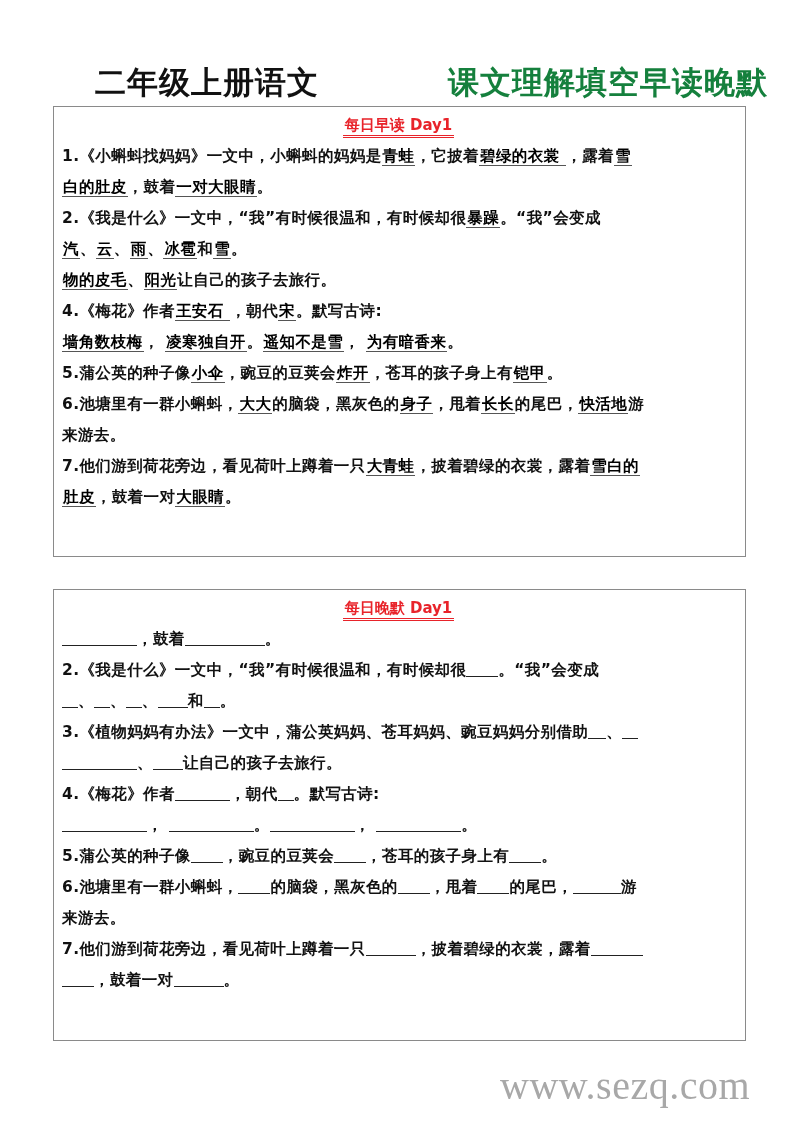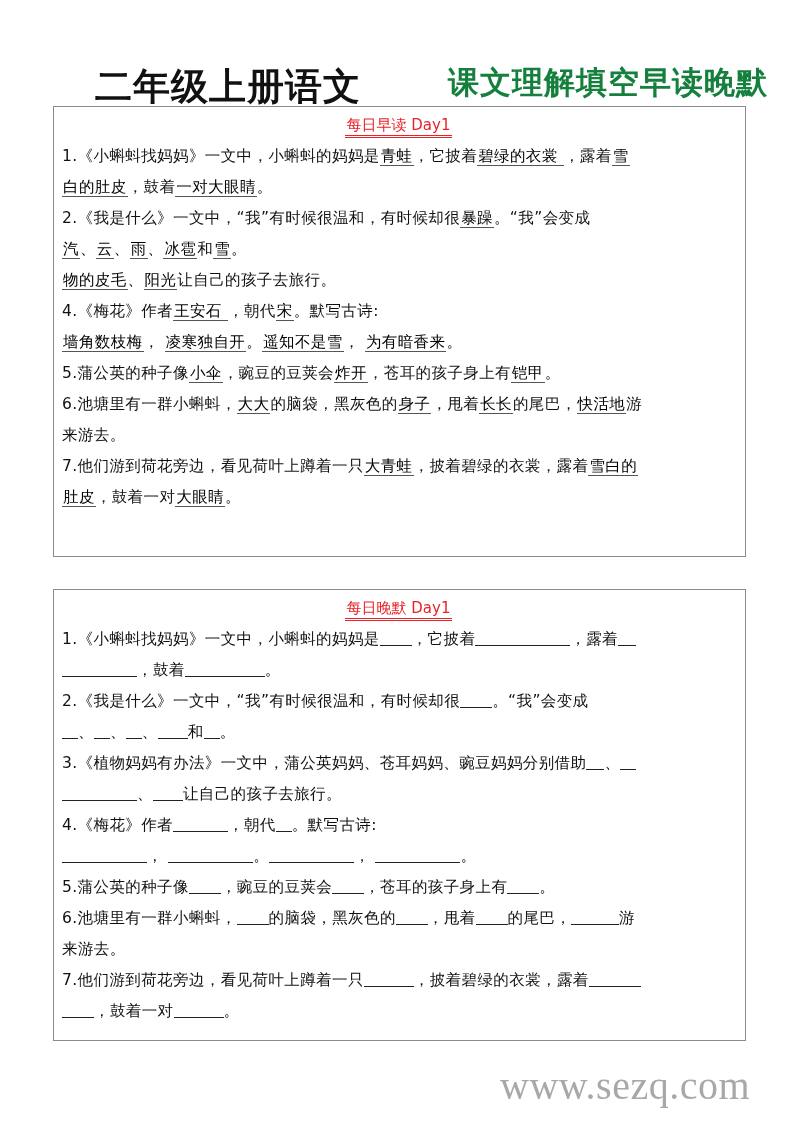--- a/index.html
+++ b/index.html
@@ -1,23 +1,23 @@
 <!DOCTYPE html>
 <html><head>
 <meta charset="utf-8">
 <style>
   html, body { margin: 0; padding: 0; background: #ffffff; }
   body { width: 800px; height: 1133px; position: relative; overflow: hidden;
          font-family: "DejaVu Sans", "Liberation Sans", sans-serif; color: #111; }
-  .title-left { position: absolute; left: 95px; top: 62px; font-size: 37px; font-weight: bold;
+  .title-left { position: absolute; left: 95px; top: 62px; font-size: 31px; font-weight: bold;
                 color: #111; letter-spacing: 1px; }
   .title-right { position: absolute; left: 448px; top: 62px; font-size: 31px; font-weight: bold;
                  color: #15803d; letter-spacing: 1px; }
   .box { position: absolute; left: 53px; width: 693px; border: 1.5px solid #8a8a8a;
-         box-sizing: border-box; padding: 0 10px 0 8px; }
+         box-sizing: border-box; padding: 0 10px 0 8px; font-weight: bold; }
   .box1 { top: 106px; height: 451px; }
   .box2 { top: 589px; height: 452px; }
   .box-heading { text-align: center; margin-top: 8px; height: 26px; }
   .box-heading span { color: #e8232a; font-size: 15px; display: inline-block;
                       border-bottom: 3px double #e8232a; padding: 0 2px 1px; line-height: 18px; }
   .line { font-size: 15.5px; line-height: 31px; height: 31px; white-space: nowrap; letter-spacing: 0.4px; }
   .ans { color: #000000; border-bottom: 1.5px solid #555; padding: 0 1px; }
   .blank { display: inline-block; border-bottom: 1.2px solid #222; height: 16px; vertical-align: -2px; }
   .watermark { position: absolute; left: 500px; top: 1062px; font-size: 40px; color: #a8a8a8;
                font-family: Liberation Serif, serif; letter-spacing: 0.5px; }
@@ -46,21 +46,20 @@
       <div class="line"><span>7.他们游到荷花旁边，看见荷叶上蹲着一只</span><span class="ans">大青蛙</span><span>，披着碧绿的衣裳，露着</span><span class="ans">雪白的</span></div>
       <div class="line"><span class="ans">肚皮</span><span>，鼓着一对</span><span class="ans">大眼睛</span><span>。</span></div>
     </div>
 </div>
 
 <div class="box box2">
   <div class="box-heading">
     <span>每日晚默 Day1</span>
   </div>
   <div class="lines">
-      <div class="line"><span>1.《小蝌蚪找妈妈》一文中，小蝌蚪的妈妈是</span><span class="blank" style="width: 32px;"></span><span>，它披着</span><span class="blank" style="width: 95px;"></span><span>，露着</span><span class="blank" style="width: 18px;"></span></div>
       <div class="line"><span class="blank" style="width: 75px;"></span><span>，鼓着</span><span class="blank" style="width: 80px;"></span><span>。</span></div>
       <div class="line"><span>2.《我是什么》一文中，“我”有时候很温和，有时候却很</span><span class="blank" style="width: 32px;"></span><span>。“我”会变成</span></div>
       <div class="line"><span class="blank" style="width: 16px;"></span><span>、</span><span class="blank" style="width: 16px;"></span><span>、</span><span class="blank" style="width: 16px;"></span><span>、</span><span class="blank" style="width: 30px;"></span><span>和</span><span class="blank" style="width: 16px;"></span><span>。</span></div>
       <div class="line"><span>3.《植物妈妈有办法》一文中，蒲公英妈妈、苍耳妈妈、豌豆妈妈分别借助</span><span class="blank" style="width: 18px;"></span><span>、</span><span class="blank" style="width: 16px;"></span></div>
       <div class="line"><span class="blank" style="width: 75px;"></span><span>、</span><span class="blank" style="width: 30px;"></span><span>让自己的孩子去旅行。</span></div>
       <div class="line"><span>4.《梅花》作者</span><span class="blank" style="width: 55px;"></span><span>，朝代</span><span class="blank" style="width: 16px;"></span><span>。默写古诗:</span></div>
       <div class="line"><span class="blank" style="width: 85px;"></span><span>，  </span><span class="blank" style="width: 85px;"></span><span>。</span><span class="blank" style="width: 85px;"></span><span>，  </span><span class="blank" style="width: 85px;"></span><span>。</span></div>
       <div class="line"><span>5.蒲公英的种子像</span><span class="blank" style="width: 32px;"></span><span>，豌豆的豆荚会</span><span class="blank" style="width: 32px;"></span><span>，苍耳的孩子身上有</span><span class="blank" style="width: 32px;"></span><span>。</span></div>
       <div class="line"><span>6.池塘里有一群小蝌蚪，</span><span class="blank" style="width: 32px;"></span><span>的脑袋，黑灰色的</span><span class="blank" style="width: 32px;"></span><span>，甩着</span><span class="blank" style="width: 32px;"></span><span>的尾巴，</span><span class="blank" style="width: 48px;"></span><span>游</span></div>
       <div class="line"><span>来游去。</span></div>

